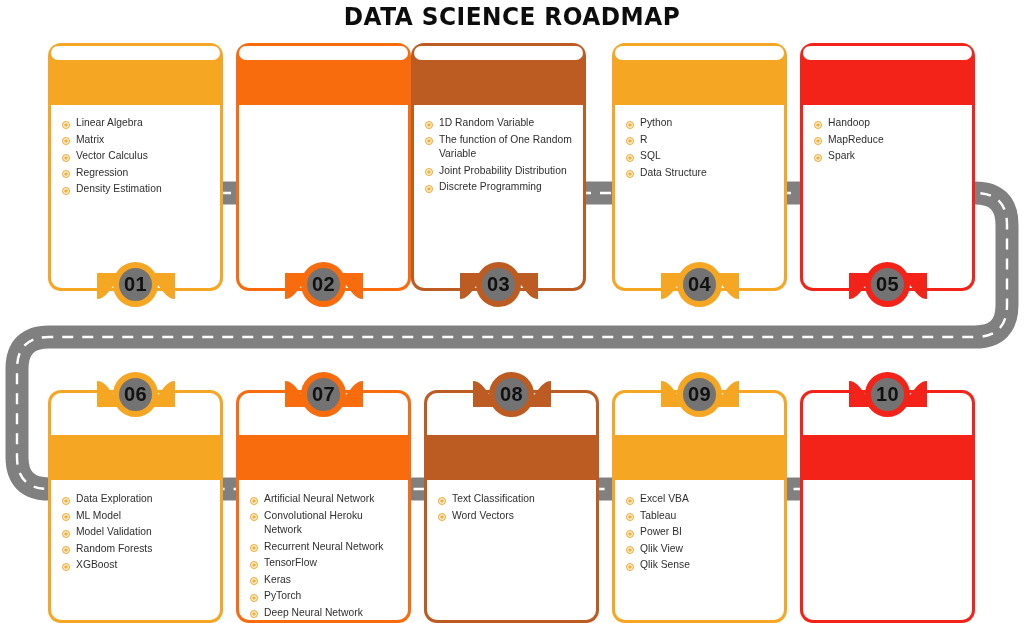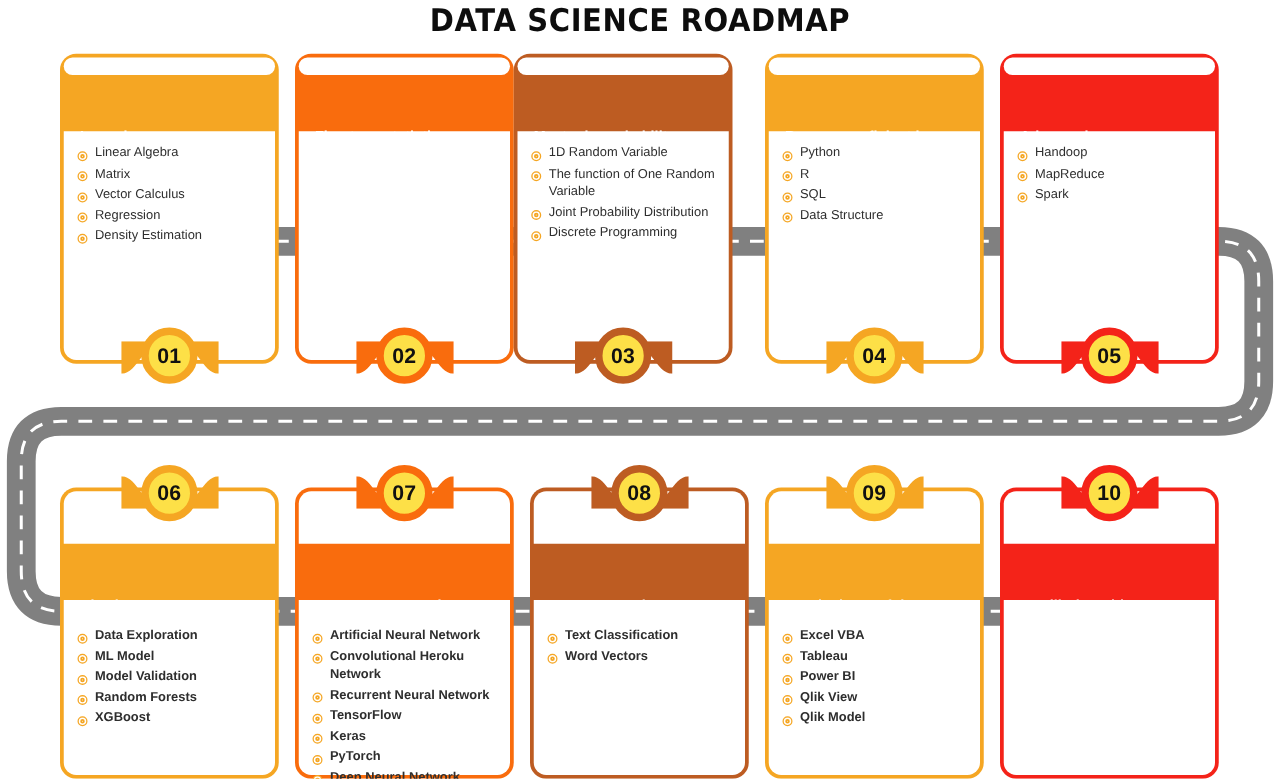--- a/index.html
+++ b/index.html
@@ -98,21 +98,21 @@
   .card.bot .chead { top: 52px; }
 
   
   .clist {
     position: absolute;
     left: 13px; right: 8px;
     list-style: none;
     z-index: 3;
   }
   .card.top .clist { top: 73px; }
-  .card.bot .clist { top: 112px; font-weight: bold; }
+  .card.bot .clist { top: 102px; }
 
   .clist li {
     position: relative;
     padding-left: 15px;
     margin-bottom: 2px;
     font-size: 10.3px;
     line-height: 14.5px;
     color: #2e2e2e;
     letter-spacing: 0.02px;
   }
@@ -130,24 +130,24 @@
   
   .badge {
     position: absolute;
     left: 50%;
     width: 45px; height: 45px;
     margin-left: -22.5px;
     border-radius: 50%;
     display: flex;
     align-items: center;
     justify-content: center;
-    font-size: 17px;
+    font-size: 20px;
     font-weight: bold;
     color: #111111;
-    background: #fde047;
+    background: #737373;
     z-index: 5;
     letter-spacing: 0.3px;
   }
   .card.top .badge { bottom: -16px; }
   .card.bot .badge { top: -18px; }
 
   
   .shoulder {
     position: absolute;
     left: 50%;
@@ -323,21 +323,21 @@
             <path d="M0 0 C 14 0 16 26 39 26 C 62 26 64 0 78 0 L 78 26 L 0 26 Z" fill="#F5A623"></path>
           </svg></div>
         <div class="inner cap"></div>
         <div class="inner body"></div>
         <div class="chead">Get the hang of data<br>visualisation tools</div>
         <ul class="clist">
           <li>Excel VBA</li>
           <li>Tableau</li>
           <li>Power BI</li>
           <li>Qlik View</li>
-          <li>Qlik Model</li>
+          <li>Qlik Sense</li>
         </ul>
         <div class="badge" style="border: 6px solid rgb(245, 166, 35);">09</div>
       </div>
       <div class="card bot" style="left: 800px;">
         <div class="shell" style="background: rgb(244, 35, 25);"></div>
         <div class="shoulder"><svg viewBox="0 0 78 26" width="78" height="26" xmlns="http://www.w3.org/2000/svg">
             <path d="M0 0 C 14 0 16 26 39 26 C 62 26 64 0 78 0 L 78 26 L 0 26 Z" fill="#F42319"></path>
           </svg></div>
         <div class="inner cap"></div>
         <div class="inner body"></div>

